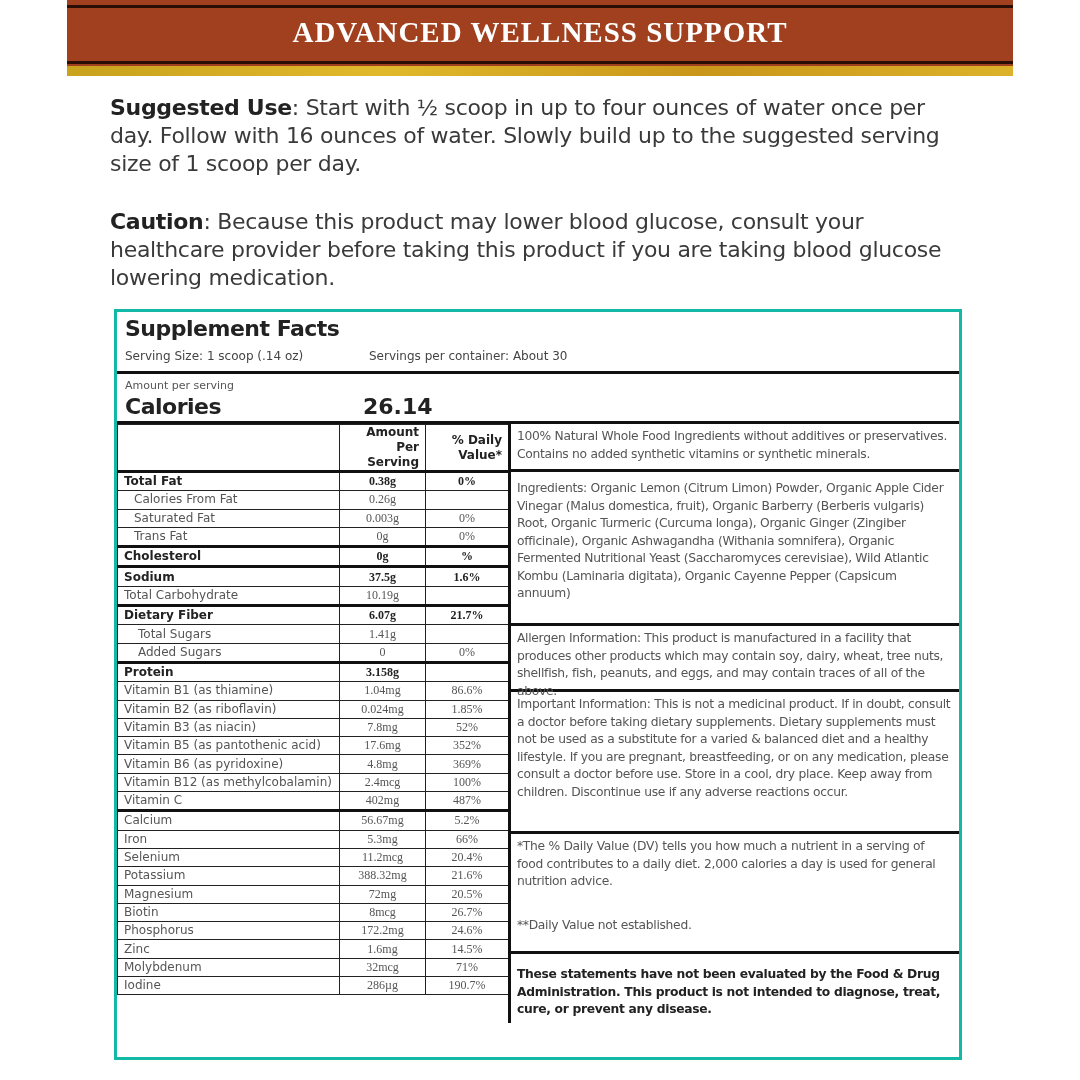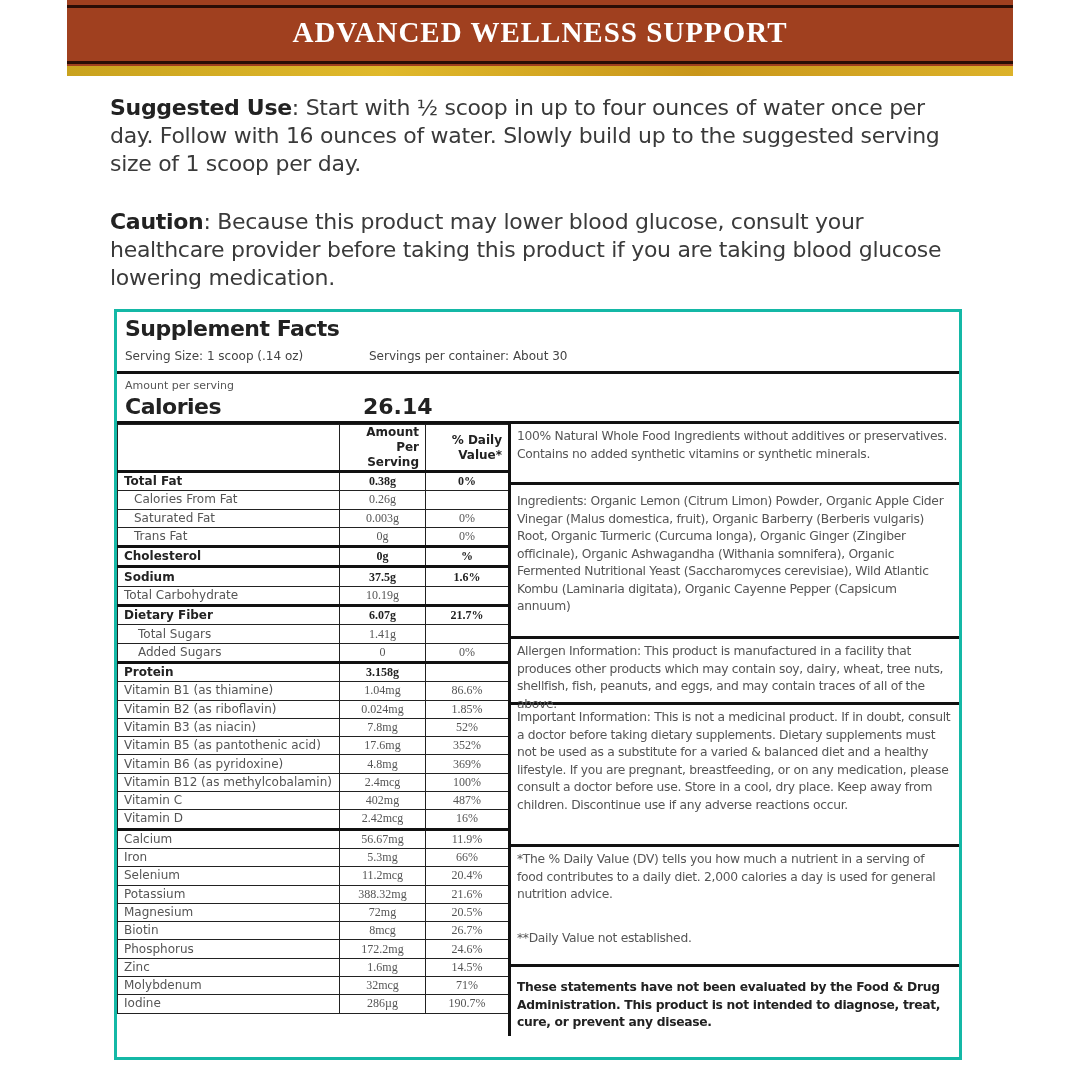--- a/index.html
+++ b/index.html
@@ -161,29 +161,24 @@
           <tr>
             <td>Vitamin B12 (as methylcobalamin)</td>
             <td class="v">2.4mcg</td>
             <td class="d">100%</td>
           </tr>
           <tr>
             <td>Vitamin C</td>
             <td class="v">402mg</td>
             <td class="d">487%</td>
           </tr>
-          <tr>
-            <td>Vitamin D</td>
-            <td class="v">2.42mcg</td>
-            <td class="d">16%</td>
-          </tr>
           <tr class="sep">
             <td>Calcium</td>
             <td class="v">56.67mg</td>
-            <td class="d">11.9%</td>
+            <td class="d">5.2%</td>
           </tr>
           <tr>
             <td>Iron</td>
             <td class="v">5.3mg</td>
             <td class="d">66%</td>
           </tr>
           <tr>
             <td>Selenium</td>
             <td class="v">11.2mcg</td>
             <td class="d">20.4%</td>
@@ -221,21 +216,21 @@
           <tr>
             <td>Iodine</td>
             <td class="v">286µg</td>
             <td class="d">190.7%</td>
           </tr>
         </tbody>
     </table>
   </div>
 
   <div class="right">
-    <div class="rbox" style="height:61px">100% Natural Whole Food Ingredients without additives or preservatives. Contains no added synthetic vitamins or synthetic minerals.</div>
+    <div class="rbox" style="height:48px">100% Natural Whole Food Ingredients without additives or preservatives. Contains no added synthetic vitamins or synthetic minerals.</div>
     <div class="rbox" style="height:154px;padding-top:8px">Ingredients: Organic Lemon (Citrum Limon) Powder, Organic Apple Cider Vinegar (Malus domestica, fruit), Organic Barberry (Berberis vulgaris) Root, Organic Turmeric (Curcuma longa), Organic Ginger (Zingiber officinale), Organic Ashwagandha (Withania somnifera), Organic Fermented Nutritional Yeast (Saccharomyces cerevisiae), Wild Atlantic Kombu (Laminaria digitata), Organic Cayenne Pepper (Capsicum annuum)</div>
     <div class="rbox" style="height:66px">Allergen Information: This product is manufactured in a facility that produces other products which may contain soy, dairy, wheat, tree nuts, shellfish, fish, peanuts, and eggs, and may contain traces of all of the above.</div>
     <div class="rbox" style="height:142px">Important Information: This is not a medicinal product. If in doubt, consult a doctor before taking dietary supplements. Dietary supplements must not be used as a substitute for a varied &amp; balanced diet and a healthy lifestyle. If you are pregnant, breastfeeding, or on any medication, please consult a doctor before use. Store in a cool, dry place. Keep away from children. Discontinue use if any adverse reactions occur.</div>
     <div class="rbox" style="height:120px">
       <div>*The % Daily Value (DV) tells you how much a nutrient in a serving of food contributes to a daily diet. 2,000 calories a day is used for general nutrition advice.</div>
       <div style="margin-top:26px">**Daily Value not established.</div>
     </div>
     <div class="rbox bold" style="padding-top:12px">These statements have not been evaluated by the Food &amp; Drug Administration. This product is not intended to diagnose, treat, cure, or prevent any disease.</div>
   </div>
 </div>

